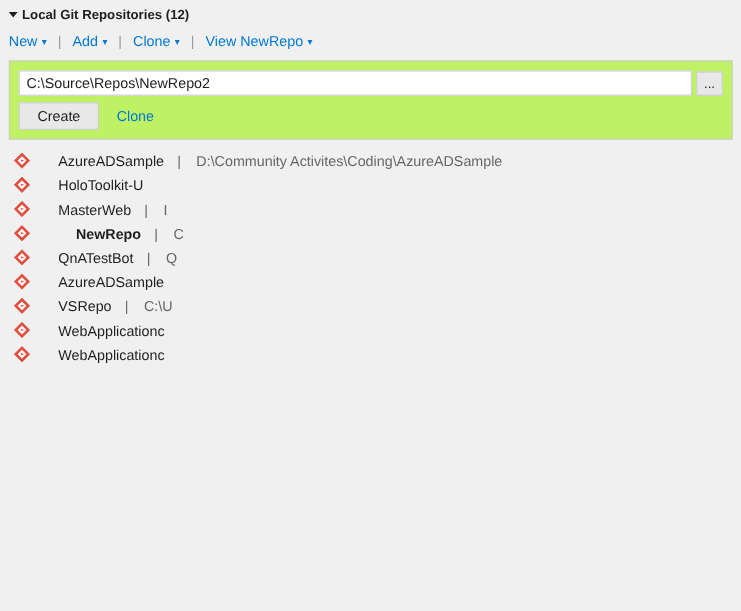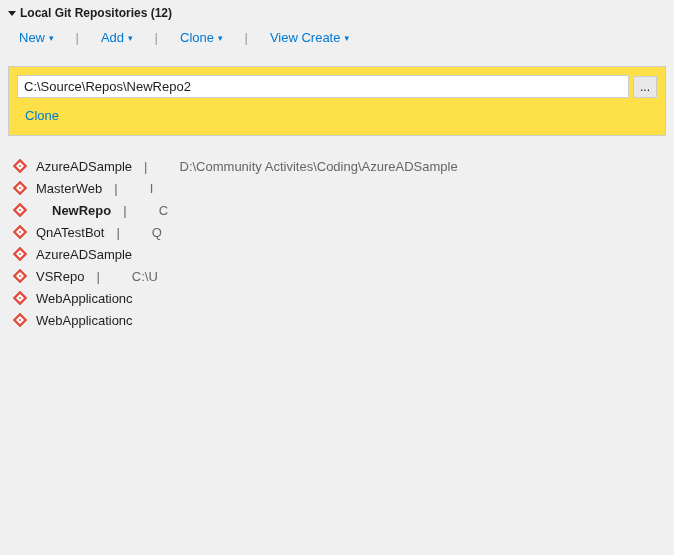--- a/index.html
+++ b/index.html
@@ -41,22 +41,22 @@
       width: 0;
       height: 0;
       border-left: 4px solid transparent;
       border-right: 4px solid transparent;
       border-top: 5px solid #1e1e1e;
       display: inline-block;
     }
     .toolbar {
       display: flex;
       align-items: center;
-      padding: 4px 15px;
-      gap: 16px;
+      padding: 4px 4px;
+      gap: 4px;
       background: #f0f0f0;
     }
     .toolbar-item {
       color: #0078d4;
       cursor: pointer;
       padding: 2px 4px;
       display: flex;
       align-items: center;
       gap: 2px;
       text-decoration: none;
@@ -66,23 +66,23 @@
       color: #999;
       padding: 0 2px;
       font-size: 13px;
     }
     .dropdown-arrow {
       font-size: 9px;
       margin-left: 2px;
       color: #0078d4;
     }
     .create-section {
-      background: #fde047;
-      border: 1px solid #ccc;
-      margin: 15px 8px;
+      background: #bef264;
+      border: 1px solid #ccc;
+      margin: 4px 8px;
       padding: 8px;
       display: flex;
       flex-direction: column;
       gap: 6px;
     }
     .path-row {
       display: flex;
       align-items: center;
       gap: 4px;
     }
@@ -137,29 +137,30 @@
       align-items: center;
       padding: 3px 12px;
       gap: 8px;
       cursor: pointer;
       white-space: nowrap;
       overflow: hidden;
     }
     .repo-name {
       color: #1e1e1e;
       font-size: 13px;
+      margin-left: 17px;
     }
     .repo-name.bold {
       font-weight: 700;
       padding-left: 16px;
     }
     .repo-path {
       color: #666;
       font-size: 13px;
-      margin-left: 20px;
+      margin-left: 2px;
     }
     .repo-separator {
       color: #666;
       margin: 0 4px;
     }
     
   </style>
 </head>
 <body>
 
@@ -180,31 +181,32 @@
       <span>Add</span>
       <span class="dropdown-arrow">▾</span>
     </span>
     <span class="toolbar-separator">|</span>
     <span class="toolbar-item">
       <span>Clone</span>
       <span class="dropdown-arrow">▾</span>
     </span>
     <span class="toolbar-separator">|</span>
     <span class="toolbar-item">
-      <span>View Create</span>
+      <span>View NewRepo</span>
       <span class="dropdown-arrow">▾</span>
     </span>
   </div>
 
   <div class="create-section">
     <div class="path-row">
       <input type="text" class="path-input" value="C:\Source\Repos\NewRepo2" style="">
       <button class="browse-btn">...</button>
     </div>
     <div class="action-row">
+      <button class="create-btn">Create</button>
       <button class="cancel-btn">Clone</button>
     </div>
   </div>
 
   <div class="repo-list" id="repo-list">
   <div class="repo-item">
         <svg width="16" height="16" viewBox="0 0 16 16">
           <polygon points="8,1 15,8 8,15 1,8" fill="#e74c3c" stroke="#c0392b" stroke-width="0.5"></polygon>
           <polygon points="8,4 12,8 8,12 4,8" fill="white"></polygon>
           <polygon points="7,7 10,8 7,9" fill="#e74c3c"></polygon>
@@ -212,20 +214,28 @@
         <span class="repo-name">AzureADSample</span>
         <span class="repo-separator">|</span>
         <span class="repo-path">D:\Community Activites\Coding\AzureADSample</span>
       </div>
       <div class="repo-item">
         <svg width="16" height="16" viewBox="0 0 16 16">
           <polygon points="8,1 15,8 8,15 1,8" fill="#e74c3c" stroke="#c0392b" stroke-width="0.5"></polygon>
           <polygon points="8,4 12,8 8,12 4,8" fill="white"></polygon>
           <polygon points="7,7 10,8 7,9" fill="#e74c3c"></polygon>
         </svg>
+        <span class="repo-name">HoloToolkit-U</span>
+      </div>
+      <div class="repo-item">
+        <svg width="16" height="16" viewBox="0 0 16 16">
+          <polygon points="8,1 15,8 8,15 1,8" fill="#e74c3c" stroke="#c0392b" stroke-width="0.5"></polygon>
+          <polygon points="8,4 12,8 8,12 4,8" fill="white"></polygon>
+          <polygon points="7,7 10,8 7,9" fill="#e74c3c"></polygon>
+        </svg>
         <span class="repo-name">MasterWeb</span>
         <span class="repo-separator">|</span>
         <span class="repo-path">I</span>
       </div>
       <div class="repo-item">
         <svg width="16" height="16" viewBox="0 0 16 16">
           <polygon points="8,1 15,8 8,15 1,8" fill="#e74c3c" stroke="#c0392b" stroke-width="0.5"></polygon>
           <polygon points="8,4 12,8 8,12 4,8" fill="white"></polygon>
           <polygon points="7,7 10,8 7,9" fill="#e74c3c"></polygon>
         </svg>

